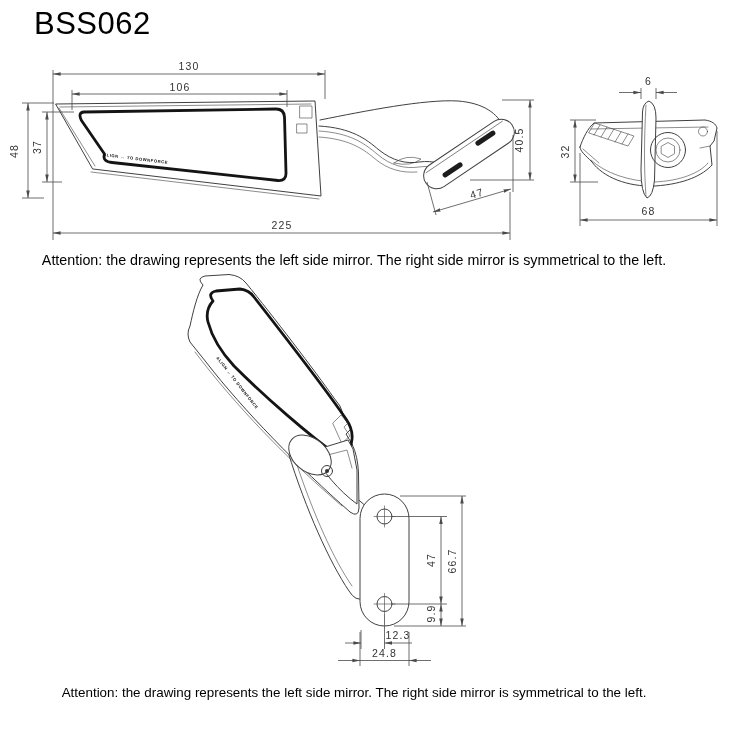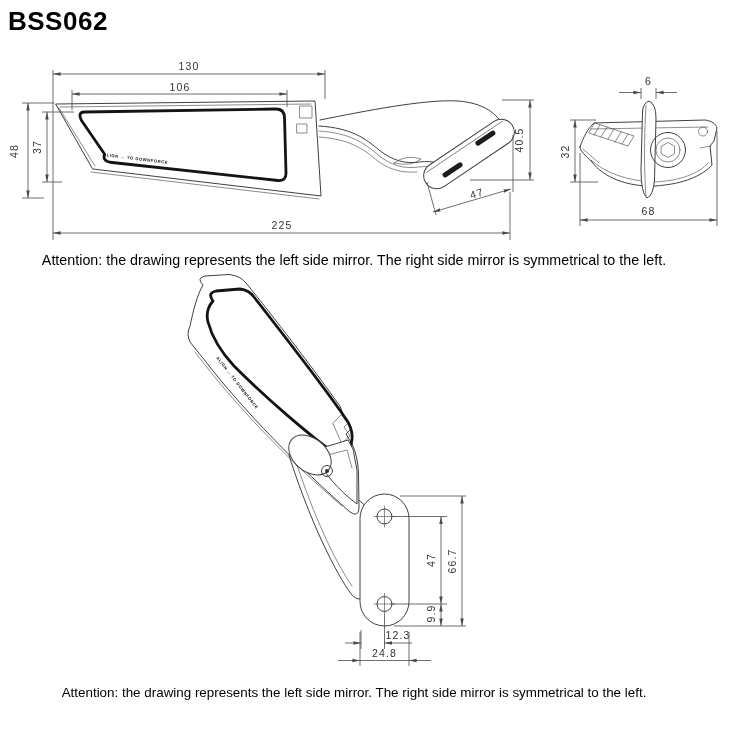--- a/index.html
+++ b/index.html
@@ -1,21 +1,21 @@
 <!DOCTYPE html>
 <html style="--background: #ffffff; --line: #404040; --glass: #141414; --dim: #4a4a4a; --text: #000000;"><head>
 <meta charset="utf-8">
 <style>
   :root{
     --background:#ffffff; --line:#404040; --glass:#141414; --dim:#4a4a4a; --text:#000000;
   }
   html,body{margin:0;padding:0;}
   body{background:var(--background);font-family:"Liberation Sans",sans-serif;}
   #page{position:relative;width:732px;height:732px;background:var(--background);overflow:hidden;}
-  #title{position:absolute;left:8px;top:6px;font-size:26px;font-weight:700;color:var(--text);letter-spacing:0.5px;}
+  #title{position:absolute;left:34px;top:6px;font-size:31px;font-weight:400;color:var(--text);letter-spacing:0.5px;}
   .note{position:absolute;left:0;width:708px;text-align:center;color:var(--text);}
   #note-top{top:252px;font-size:14.3px;}
   #note-bottom{top:685px;font-size:13.4px;}
   svg{position:absolute;overflow:visible;}
   #side-view{left:0;top:55px;}
   #front-view{left:540px;top:58px;}
   #top-view{left:165px;top:268px;}
   .ln{fill:none;stroke:var(--line);stroke-width:1;stroke-linecap:round;stroke-linejoin:round;}
   .ln2{fill:none;stroke:var(--line);stroke-width:.6;stroke-linecap:round;stroke-linejoin:round;}
   .solid{fill:#ffffff;stroke:var(--line);stroke-width:1;stroke-linejoin:round;}

